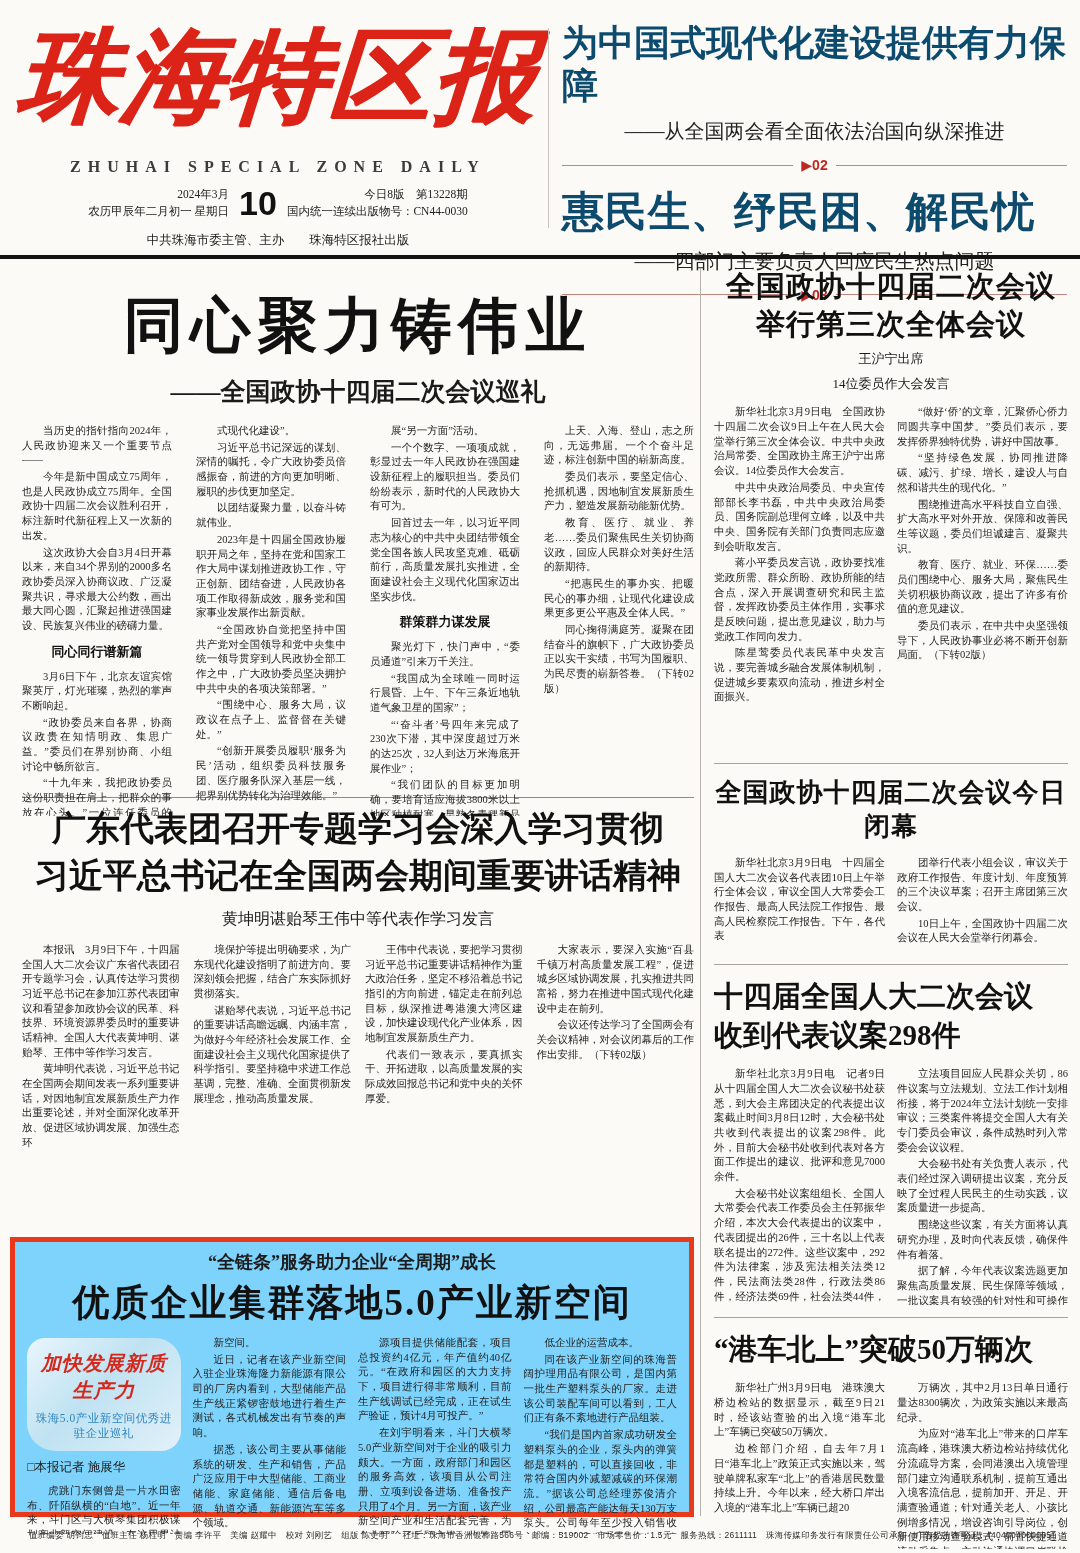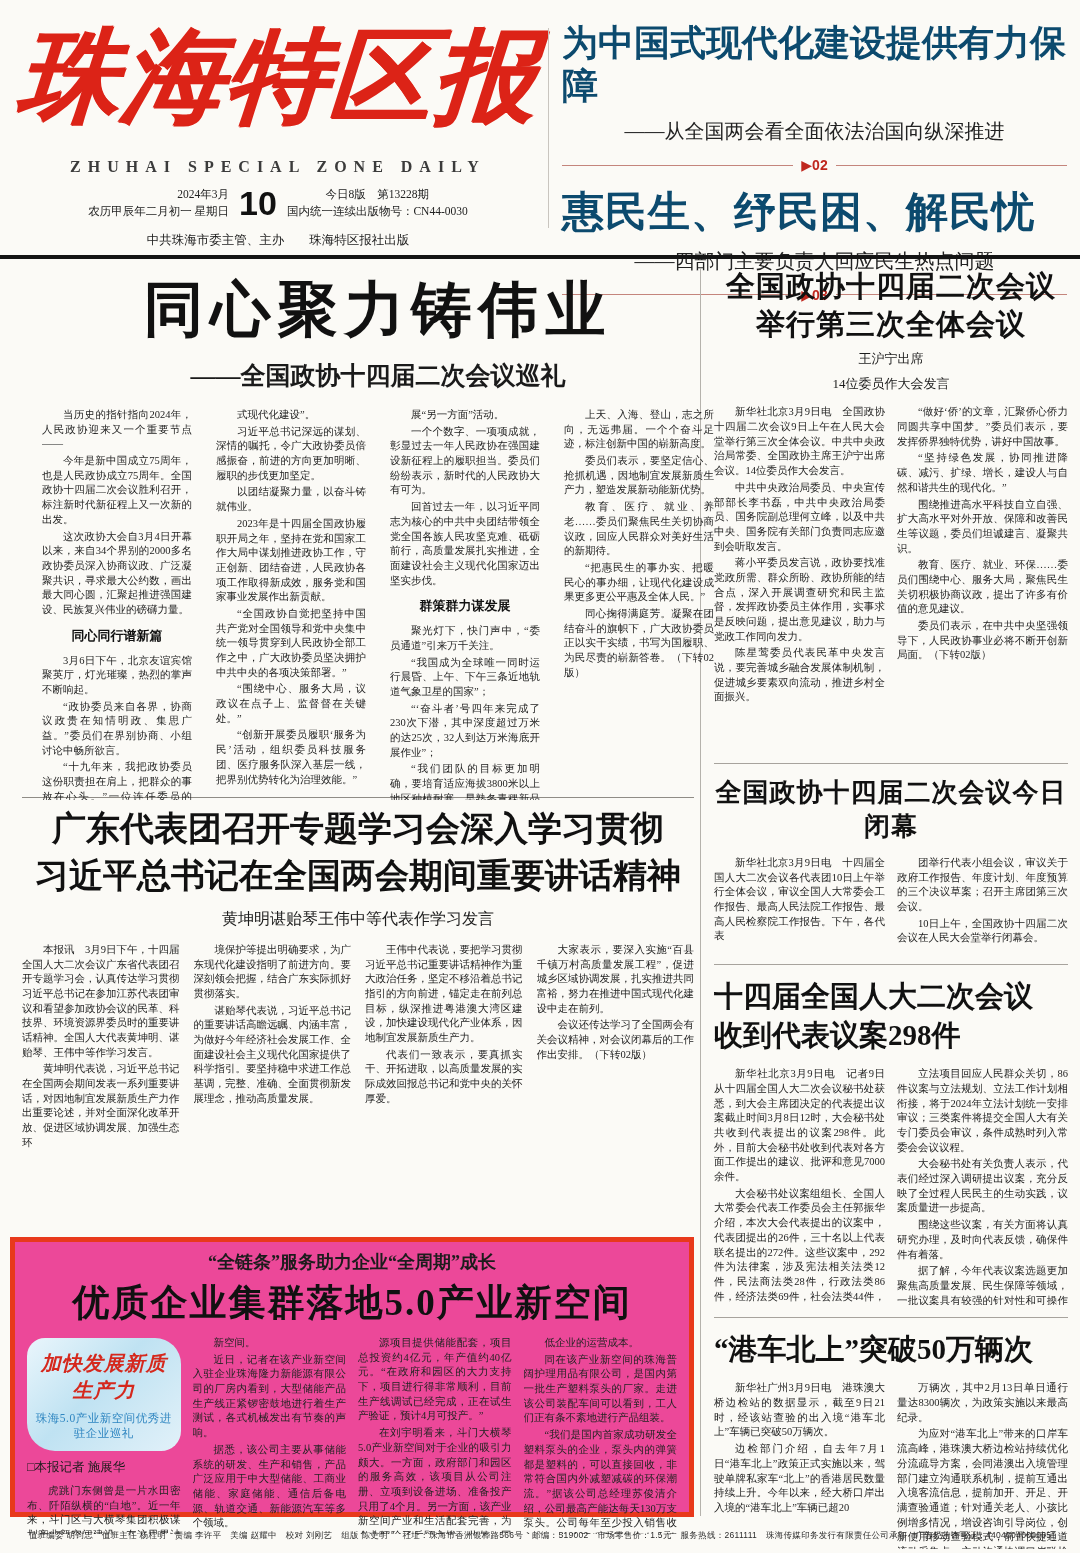--- a/index.html
+++ b/index.html
@@ -21,21 +21,21 @@
     white-space:nowrap;
   }
   .masthead-en{
     left:18px; top:158px; width:520px; text-align:center;
     font-size:16px; font-weight:700; letter-spacing:7px; color:#3b3b3b;
   }
   .dateline{ left:18px; top:186px; width:520px; display:flex; justify-content:center; align-items:center; gap:10px; }
   .dateline .dl-left{ font-size:11.5px; text-align:right; line-height:1.5; color:#222; }
   .dateline .dl-day{ font-size:34px; font-weight:700; line-height:1; color:#111;
     font-family:"Liberation Sans","DejaVu Sans",sans-serif; }
-  .dateline .dl-right{ font-size:11.5px; text-align:center; line-height:1.5; color:#222; }
+  .dateline .dl-right{ font-size:11.5px; text-align:right; line-height:1.5; color:#222; }
   .publisher{ left:18px; top:232px; width:520px; text-align:center; font-size:12.5px; color:#1c1c1c; }
   .header-vrule{ left:548px; top:28px; width:1px; height:200px; background:#c9c5bf; }
 
   
   .promos{ left:562px; top:22px; width:505px; }
   .promo-title{ text-align:left; font-weight:900; color:#0c4a6e; }
   .promo-title.t1{ font-size:36px; letter-spacing:0; line-height:1.2; }
   .promo-title.t2{ font-size:42px; letter-spacing:1px; line-height:1.2; margin-top:14px; }
   .promo-sub{ text-align:center; font-size:20px; color:#222; margin-top:10px; }
   .promo-rule{ display:flex; align-items:center; gap:8px; margin-top:12px; }
@@ -45,21 +45,21 @@
 
   .rule-thick{ left:0; top:255px; width:1080px; height:4px; background:#141414; }
 
   
   .cols{ display:flex; }
   .col{ overflow:hidden; }
   .para{ font-size:10.5px; line-height:1.4; text-align:justify; text-indent:2em; color:#232323; margin-bottom:2px; }
   .crosshead{ text-align:center; font-size:13px; font-weight:700; margin:9px 0; color:#111; }
 
   
-  .lead{ left:22px; top:270px; width:672px;margin-left:20px; }
+  .lead{ left:22px; top:286px; width:672px; }
   .lead-headline{ text-align:center; font-size:60px; font-weight:900; letter-spacing:7px; color:#111; }
   .lead-subhead{ text-align:center; font-size:25px; font-weight:600; margin-top:8px; color:#1a1a1a; }
   .lead .cols{ margin-top:16px; gap:24px; height:392px; }
   .lead .col{ flex:1; height:392px; }
 
   .v-divider{ left:700px; top:268px; width:1px; height:1248px; background:#b5b2ac; }
   .left-rule{ left:22px; top:797px; width:672px; height:1px; background:#8f8c86; }
 
   
   .right-rail{ left:714px; top:268px; width:354px; }
@@ -71,21 +71,21 @@
   .rr-h2-left{ text-align:left; font-size:29px; font-weight:900; line-height:1.35; color:#111; }
 
   
   .guangdong{ left:22px; top:806px; width:672px; }
   .gd-headline{ text-align:center; font-size:34px; font-weight:900; line-height:1.38; color:#111; }
   .gd-byline{ text-align:center; font-size:16px; margin-top:9px; color:#1c1c1c; }
   .guangdong .cols{ margin-top:13px; gap:14px; height:296px; }
   .guangdong .col{ flex:1; height:296px; }
 
   
-  .zone50{ left:10px; top:1237px; width:684px; height:280px; border:5px solid #e8391b; background:#ec4899; padding:8px 12px 6px; }
+  .zone50{ left:10px; top:1237px; width:684px; height:280px; border:5px solid #e8391b; background:#7dd3fc; padding:8px 12px 6px; }
   .z-kicker{ text-align:center; font-size:18px; font-weight:600; color:#1c1c1c; }
   .z-headline{ text-align:center; font-size:37px; font-weight:900; letter-spacing:2px; margin-top:4px; color:#111; }
   .zone50 .cols{ gap:12px; margin-top:8px; height:198px; }
   .zone50 .col{ flex:1; height:198px; }
   .badge{ background:linear-gradient(135deg,#eaf6fc 0%,#bfe2f2 45%,#e2f1f9 100%);
     border-radius:18px 26px 20px 28px; padding:12px 6px 10px; text-align:center; margin:2px 0 8px; }
   .badge-title{ font-size:20px; font-weight:900; font-style:italic; color:#d5281d; letter-spacing:1px; }
   .badge-sub{ font-size:11.5px; color:#2f86c1; margin-top:7px; letter-spacing:0.5px; }
   .z-byline{ font-size:12.5px; margin:6px 0 8px; color:#1c1c1c; }
 

